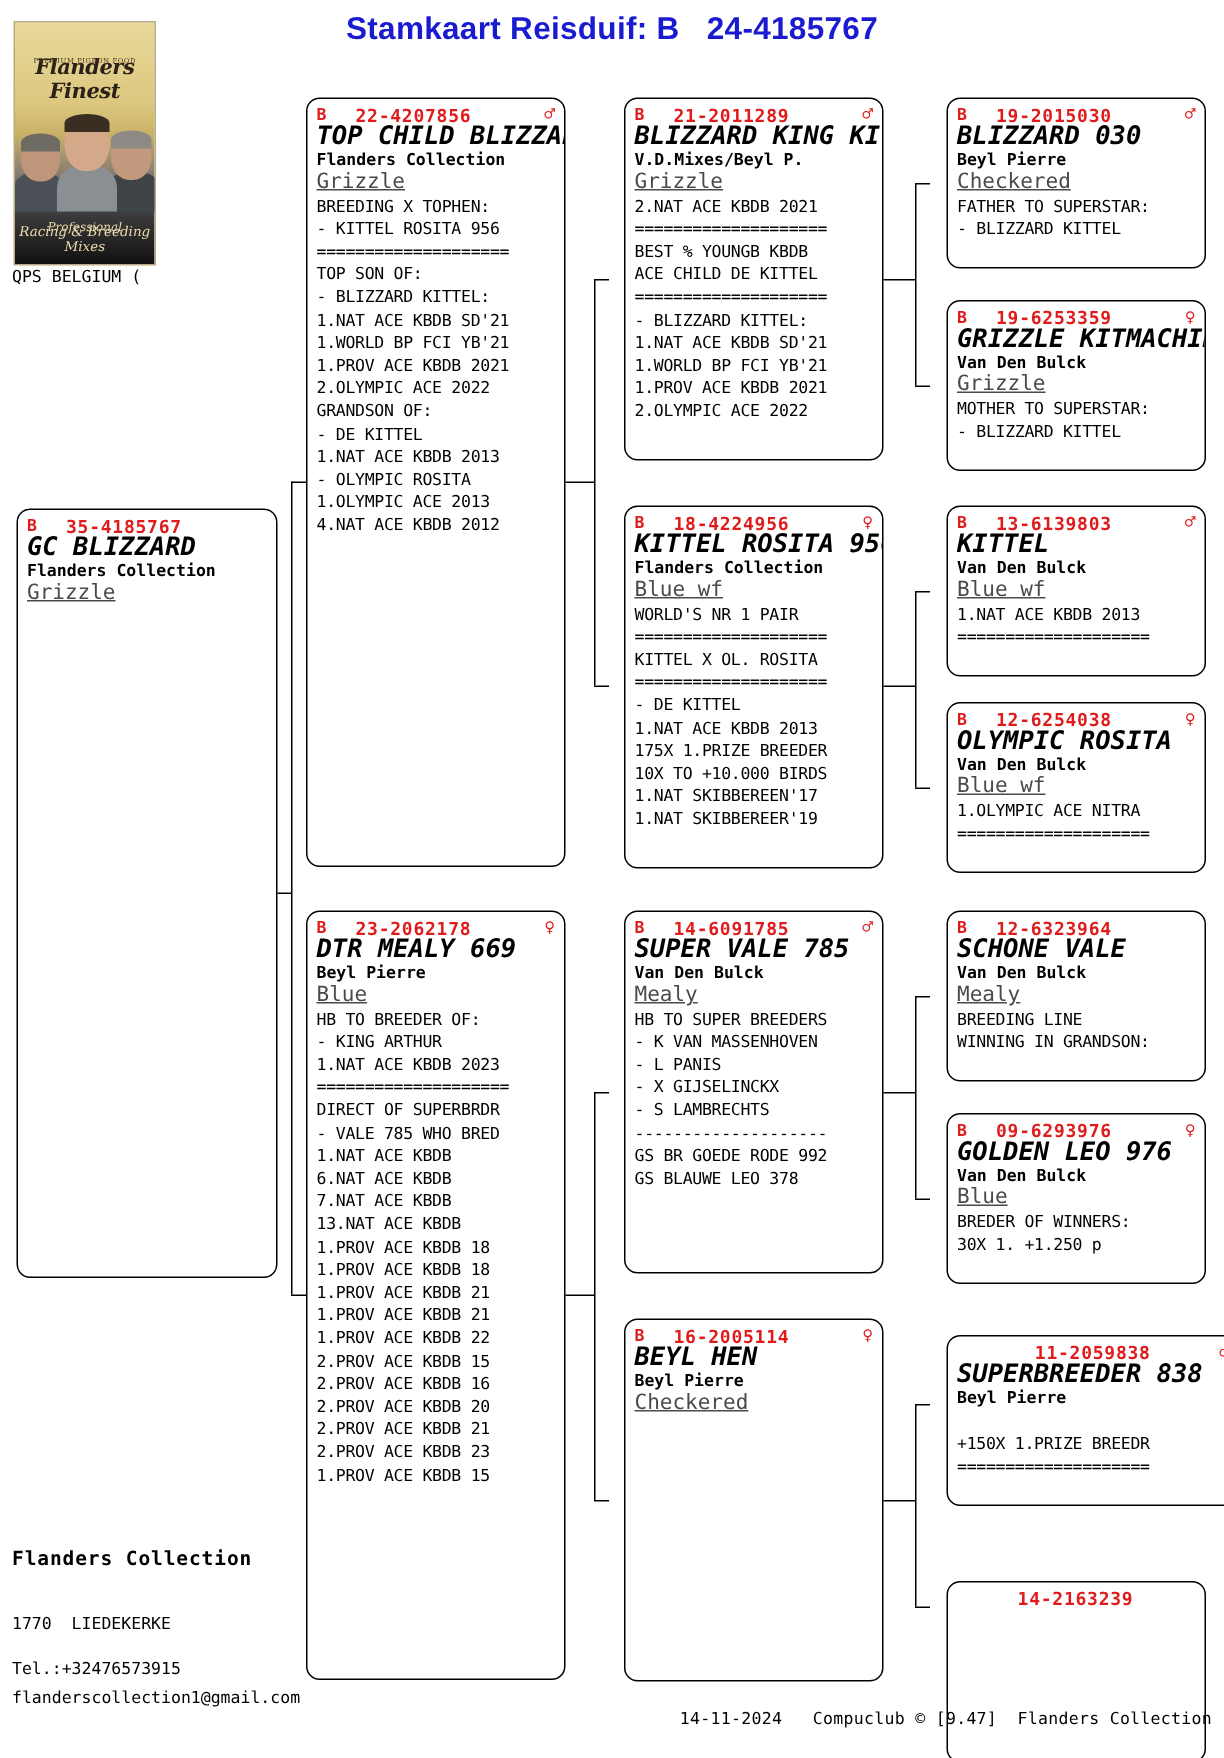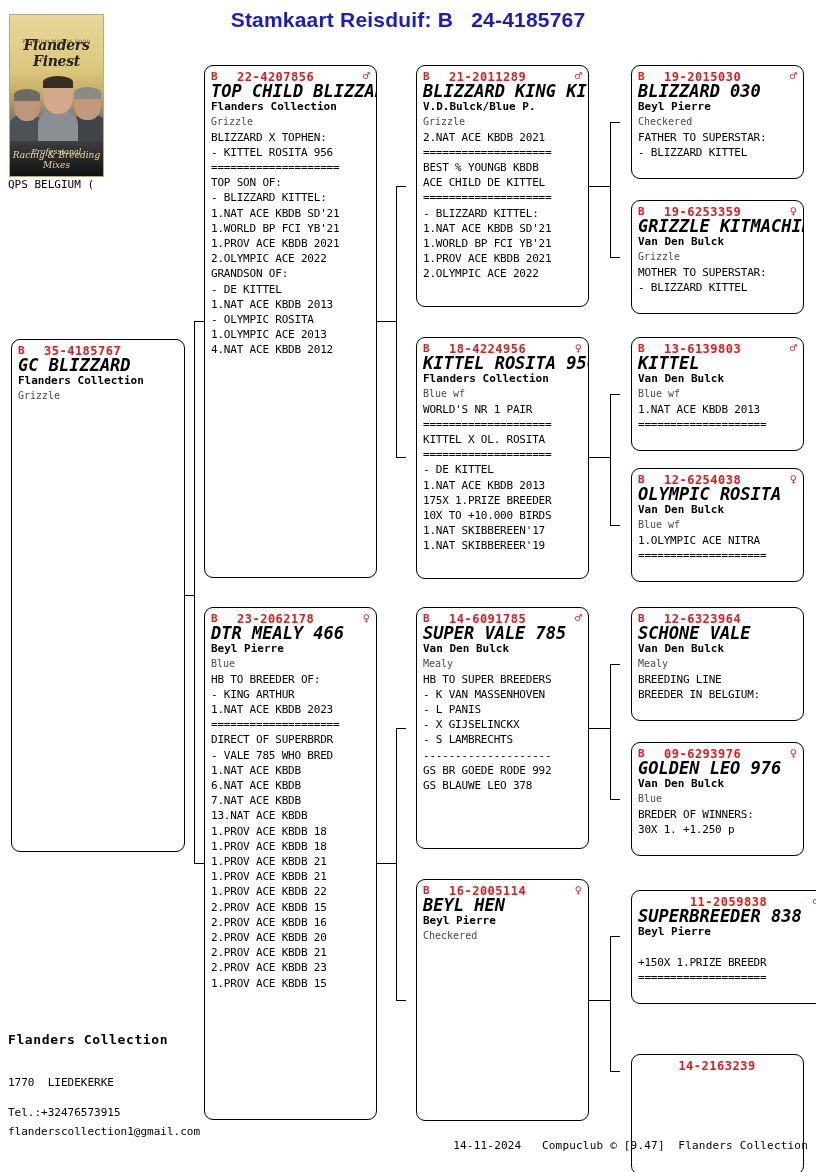--- a/index.html
+++ b/index.html
@@ -56,21 +56,21 @@
     border:1.2px solid #000;border-radius:9px;background:#fff;
     padding:4px 6px 3px 6px;overflow:hidden;
   }
   .box .hdr{display:flex;align-items:flex-start;height:14px;white-space:pre;}
   .box .cc{font-size:11px;font-weight:700;color:#e01b1b;width:26px;flex:0 0 26px;}
   .box .ring{font-size:12px;font-weight:700;color:#e01b1b;letter-spacing:.5px;flex:1 1 auto;}
   .box .ring.center{text-align:center;padding-right:14px;}
   .box .sex{width:13px;flex:0 0 13px;text-align:right;font-size:12px;color:#e01b1b;line-height:12px;}
   .box .nm{font-size:17px;font-style:italic;font-weight:700;white-space:pre;line-height:15.2px;}
   .box .ow{font-size:11px;font-weight:700;white-space:pre;line-height:15.2px;}
-  .box .cl{font-size:10px;white-space:pre;line-height:15.2px;color:#4a4a4a;}
+  .box .cl{font-size:14px;white-space:pre;line-height:15.2px;color:#4a4a4a;text-decoration:underline;}
   .box .ln2{font-size:11px;white-space:pre;line-height:15.2px;letter-spacing:-.2px;}
   .box .blank{height:15.2px;}
 
   
   #f-name{left:8px;top:1032px;font-size:13px;font-weight:700;letter-spacing:.6px;white-space:pre;}
   #f-city{left:8px;top:1076px;font-size:11px;white-space:pre;}
   #f-tel{left:8px;top:1106px;font-size:11px;white-space:pre;}
   #f-mail{left:8px;top:1125px;font-size:11px;white-space:pre;}
   #f-right{right:8px;top:1139px;font-size:11px;white-space:pre;letter-spacing:.2px;}
 </style>
@@ -136,39 +136,39 @@
       <div class="hdr"><span class="cc">B</span><span class="ring">35-4185767</span><span class="sex"></span></div>
       <div class="nm">GC BLIZZARD</div>
       <div class="ow">Flanders Collection</div>
       <div class="cl">Grizzle</div>
     </div>
     <div class="box" style="left: 204px; top: 65px; width: 173px; height: 513px;">
       <div class="hdr"><span class="cc">B</span><span class="ring">22-4207856</span><span class="sex">♂</span></div>
       <div class="nm">TOP CHILD BLIZZARD</div>
       <div class="ow">Flanders Collection</div>
       <div class="cl">Grizzle</div>
-      <div class="ln2">BLIZZARD X TOPHEN:</div>
+      <div class="ln2">BREEDING X TOPHEN:</div>
       <div class="ln2">- KITTEL ROSITA 956</div>
       <div class="ln2">====================</div>
       <div class="ln2">TOP SON OF:</div>
       <div class="ln2">- BLIZZARD KITTEL:</div>
       <div class="ln2">1.NAT ACE KBDB SD'21</div>
       <div class="ln2">1.WORLD BP FCI YB'21</div>
       <div class="ln2">1.PROV ACE KBDB 2021</div>
       <div class="ln2">2.OLYMPIC ACE 2022</div>
       <div class="ln2">GRANDSON OF:</div>
       <div class="ln2">- DE KITTEL</div>
       <div class="ln2">1.NAT ACE KBDB 2013</div>
       <div class="ln2">- OLYMPIC ROSITA</div>
       <div class="ln2">1.OLYMPIC ACE 2013</div>
       <div class="ln2">4.NAT ACE KBDB 2012</div>
     </div>
     <div class="box" style="left: 204px; top: 607px; width: 173px; height: 513px;">
       <div class="hdr"><span class="cc">B</span><span class="ring">23-2062178</span><span class="sex">♀</span></div>
-      <div class="nm">DTR MEALY 466</div>
+      <div class="nm">DTR MEALY 669</div>
       <div class="ow">Beyl Pierre</div>
       <div class="cl">Blue</div>
       <div class="ln2">HB TO BREEDER OF:</div>
       <div class="ln2">- KING ARTHUR</div>
       <div class="ln2">1.NAT ACE KBDB 2023</div>
       <div class="ln2">====================</div>
       <div class="ln2">DIRECT OF SUPERBRDR</div>
       <div class="ln2">- VALE 785 WHO BRED</div>
       <div class="ln2">1.NAT ACE KBDB</div>
       <div class="ln2">6.NAT ACE KBDB</div>
@@ -182,21 +182,21 @@
       <div class="ln2">2.PROV ACE KBDB 15</div>
       <div class="ln2">2.PROV ACE KBDB 16</div>
       <div class="ln2">2.PROV ACE KBDB 20</div>
       <div class="ln2">2.PROV ACE KBDB 21</div>
       <div class="ln2">2.PROV ACE KBDB 23</div>
       <div class="ln2">1.PROV ACE KBDB 15</div>
     </div>
     <div class="box" style="left: 416px; top: 65px; width: 173px; height: 242px;">
       <div class="hdr"><span class="cc">B</span><span class="ring">21-2011289</span><span class="sex">♂</span></div>
       <div class="nm">BLIZZARD KING KITTEL</div>
-      <div class="ow">V.D.Bulck/Blue P.</div>
+      <div class="ow">V.D.Mixes/Beyl P.</div>
       <div class="cl">Grizzle</div>
       <div class="ln2">2.NAT ACE KBDB 2021</div>
       <div class="ln2">====================</div>
       <div class="ln2">BEST % YOUNGB KBDB</div>
       <div class="ln2">ACE CHILD DE KITTEL</div>
       <div class="ln2">====================</div>
       <div class="ln2">- BLIZZARD KITTEL:</div>
       <div class="ln2">1.NAT ACE KBDB SD'21</div>
       <div class="ln2">1.WORLD BP FCI YB'21</div>
       <div class="ln2">1.PROV ACE KBDB 2021</div>
@@ -269,21 +269,21 @@
       <div class="cl">Blue wf</div>
       <div class="ln2">1.OLYMPIC ACE NITRA</div>
       <div class="ln2">====================</div>
     </div>
     <div class="box" style="left: 631px; top: 607px; width: 173px; height: 114px;">
       <div class="hdr"><span class="cc">B</span><span class="ring">12-6323964</span><span class="sex"></span></div>
       <div class="nm">SCHONE VALE</div>
       <div class="ow">Van Den Bulck</div>
       <div class="cl">Mealy</div>
       <div class="ln2">BREEDING LINE</div>
-      <div class="ln2">BREEDER IN BELGIUM:</div>
+      <div class="ln2">WINNING IN GRANDSON:</div>
     </div>
     <div class="box" style="left: 631px; top: 742px; width: 173px; height: 114px;">
       <div class="hdr"><span class="cc">B</span><span class="ring">09-6293976</span><span class="sex">♀</span></div>
       <div class="nm">GOLDEN LEO 976</div>
       <div class="ow">Van Den Bulck</div>
       <div class="cl">Blue</div>
       <div class="ln2">BREDER OF WINNERS:</div>
       <div class="ln2">30X 1. +1.250 p</div>
     </div>
     <div class="box" style="left: 631px; top: 890px; width: 196px; height: 114px;">

